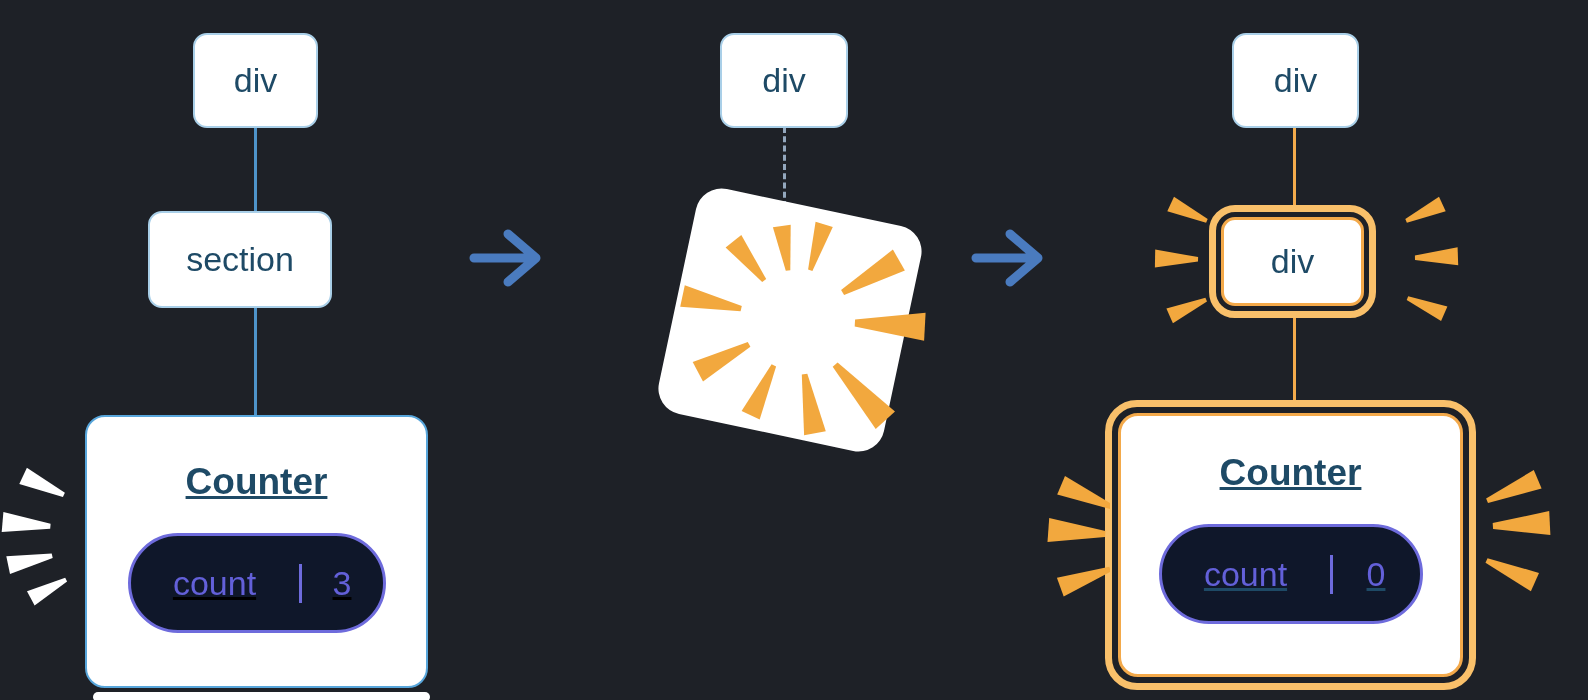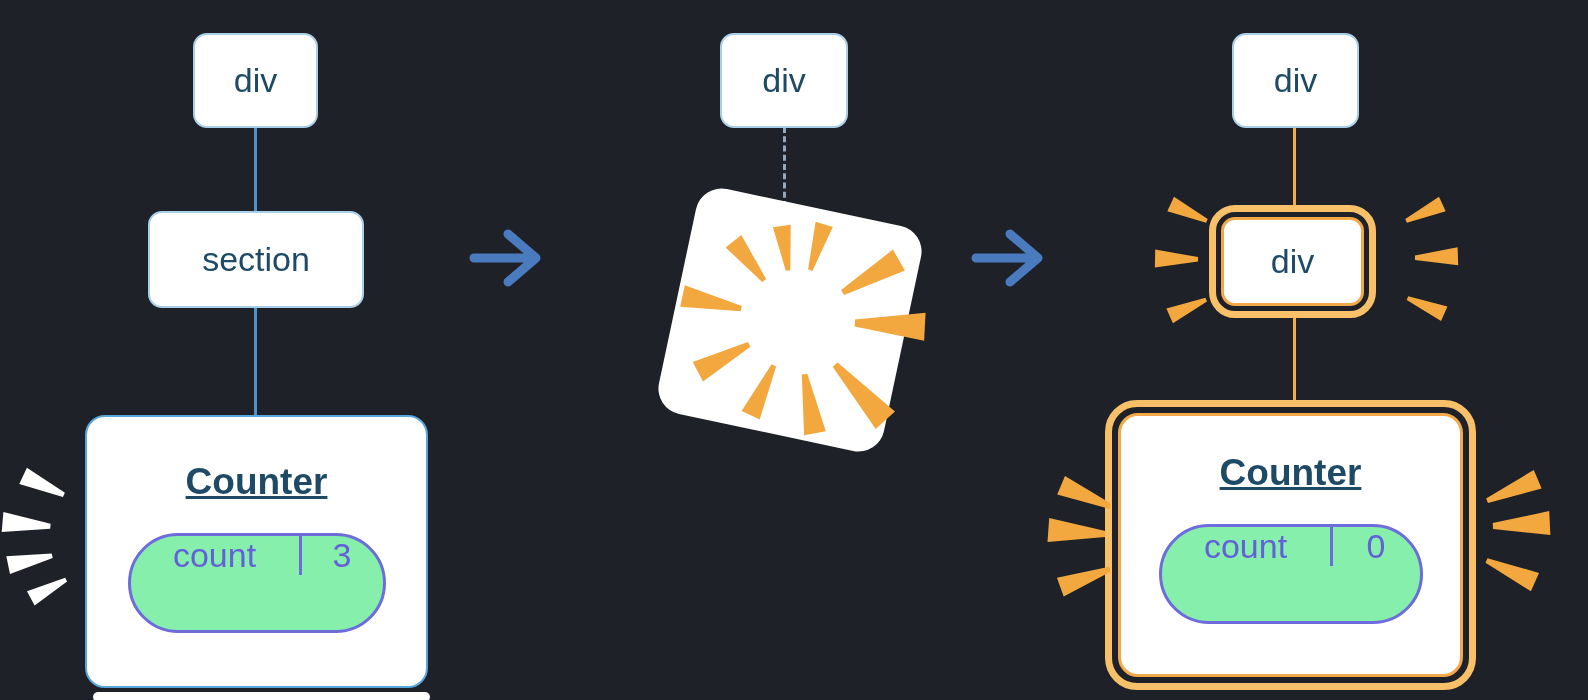--- a/index.html
+++ b/index.html
@@ -20,22 +20,22 @@
   .vline--orange{background:#f3ab4c;}
   .vline--dashed{width:0;background:none;border-left:3px dashed #93a7bd;}
   
   .counter-card{
     position:absolute;background:#fff;border:2.5px solid #58a6db;border-radius:20px;
     box-sizing:border-box;display:flex;flex-direction:column;align-items:center;
     padding-top:42px;z-index:3;
   }
   .counter-title{color:#1e4a66;font-size:37px;font-weight:600;line-height:46px;text-decoration:underline;}
   .pill{
-    display:flex;align-items:flex-start;background:#86efac;border:3px solid #6e6bdc;
-    border-radius:60px;box-sizing:border-box;height:100px;margin-top:28px;overflow:hidden;
+    display:flex;align-items:center;background:#0f172a;border:3px solid #6e6bdc;
+    border-radius:60px;box-sizing:border-box;height:100px;margin-top:28px;overflow:hidden;text-decoration:underline;
   }
   .pill-key{
     display:flex;align-items:center;justify-content:center;
     color:#6360d9;font-size:34px;padding:0 34px;min-width:100px;
   }
   .pill-value{
     display:flex;align-items:center;justify-content:center;
     border-left:3px solid #6e6bdc;color:#6360d9;font-size:34px;width:88px;
   }
   
@@ -65,21 +65,21 @@
 <body>
 
 <div class="abs" style="left:0;top:0;width:470px;height:700px;">
 
   <div class="vline" style="left:254px;top:126px;height:88px;"></div>
   <div class="vline" style="left:254px;top:306px;height:112px;"></div>
 
   <div class="node" style="left:193px;top:33px;width:125px;height:95px;z-index:3;">
     <span>div</span>
   </div>
-  <div class="node" style="left:148px;top:211px;width:216px;height:97px;z-index:3;">
+  <div class="node" style="left:148px;top:211px;width:184px;height:97px;z-index:3;">
     <span>section</span>
   </div>
 
   <div class="counter-card" style="left:85px;top:415px;width:343px;height:273px;">
     <div class="counter-title">Counter</div>
     <div class="pill" style="width:258px;">
       <div class="pill-key">count</div>
       <div class="pill-value">3</div>
     </div>
   </div>

